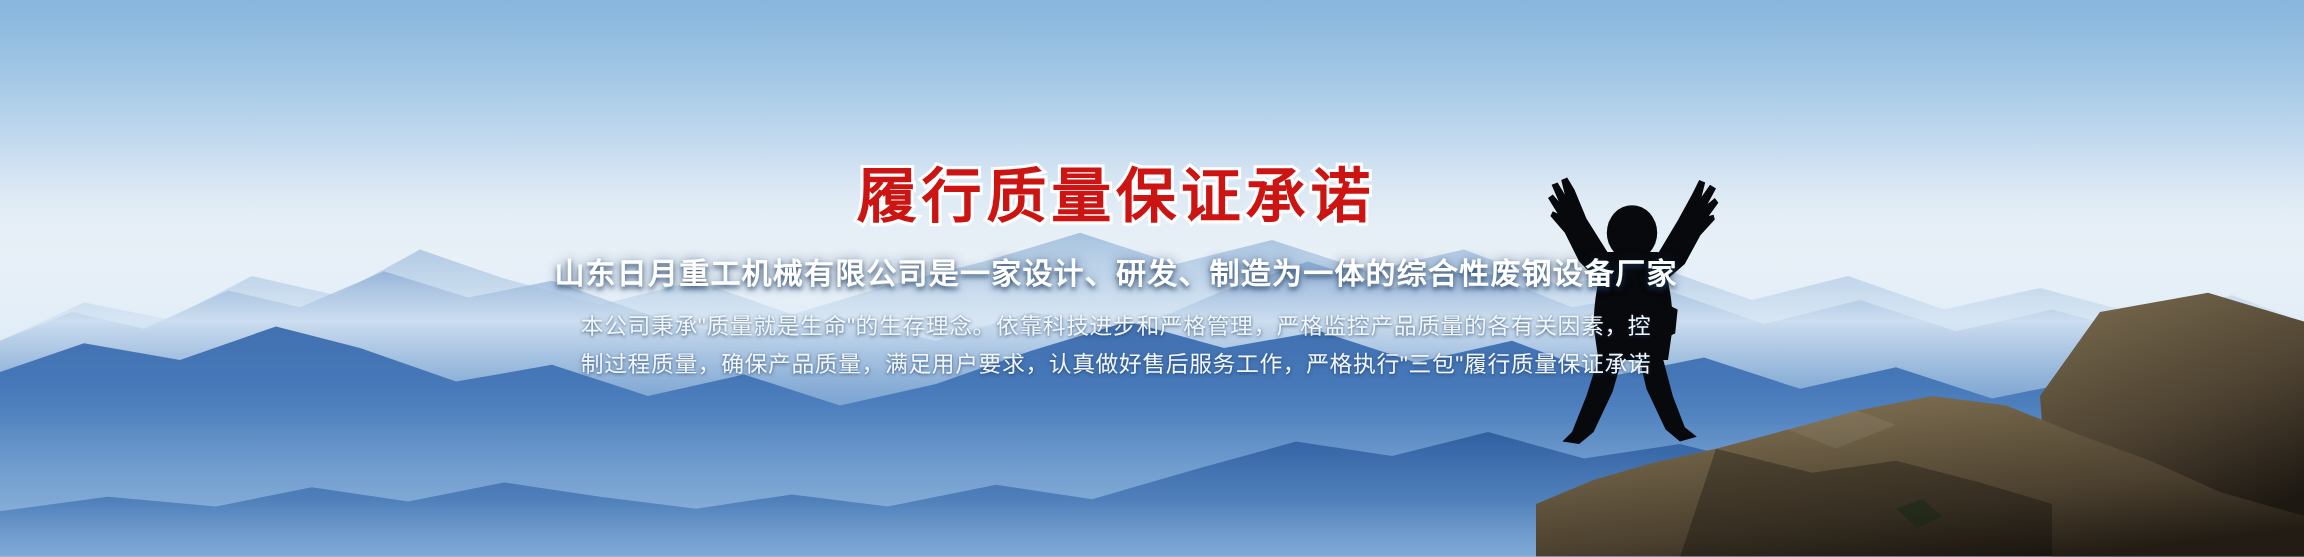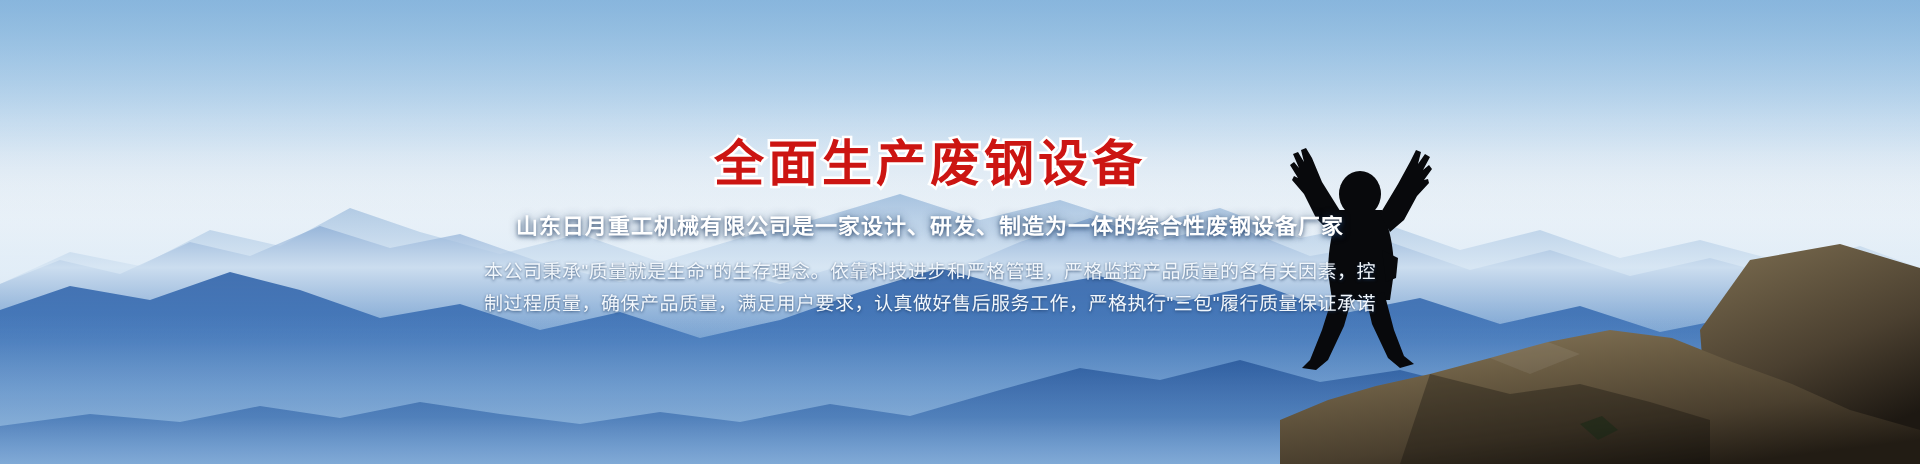--- a/index.html
+++ b/index.html
@@ -69,21 +69,21 @@
     padding-right:60px;
     font-size:50px;font-weight:bold;letter-spacing:4px;
     color:#cc1512;
     -webkit-text-stroke:5px #ffffff;
     paint-order:stroke fill;
     text-shadow:0 2px 3px rgba(255,255,255,.9);
   }
   .subline{
     position:absolute;left:0;top:208px;width:1920px;
     text-align:center;padding-right:60px;
-    font-size:22px;font-weight:bold;letter-spacing:1px;
+    font-size:25px;font-weight:bold;letter-spacing:1px;
     color:#ffffff;
     text-shadow:0 2px 4px rgba(25,55,95,.75),0 0 10px rgba(20,50,90,.45);
   }
   .body-line{
     position:absolute;left:0;width:1920px;
     text-align:center;padding-right:60px;
     font-size:19px;letter-spacing:.5px;
     color:#f2f7fc;
     text-shadow:0 1px 3px rgba(25,55,95,.8);
   }
@@ -192,21 +192,21 @@
         <path d="M64,160 L52,198 L40,228 L32,236 L46,238 L58,228 L74,194 L82,166 Z"></path>
 
         <path d="M114,160 L124,198 L134,224 L144,232 L130,236 L118,226 L102,192 L96,166 Z"></path>
 
         <path d="M112,118 L128,126 L126,146 L116,150 Z"></path>
       </g>
     </svg>
   </div>
 
   <div class="copy">
-    <div class="headline">全面生产废钢设备</div>
+    <div class="headline">履行质量保证承诺</div>
 
     <div class="subline">山东日月重工机械有限公司是一家设计、研发、制造为一体的综合性废钢设备厂家</div>
 
     <div class="body-line body-1">本公司秉承"质量就是生命"的生存理念。依靠科技进步和严格管理，严格监控产品质量的各有关因素，控</div>
 
     <div class="body-line body-2">制过程质量，确保产品质量，满足用户要求，认真做好售后服务工作，严格执行"三包"履行质量保证承诺</div>
   </div>
 
 </div>
 

